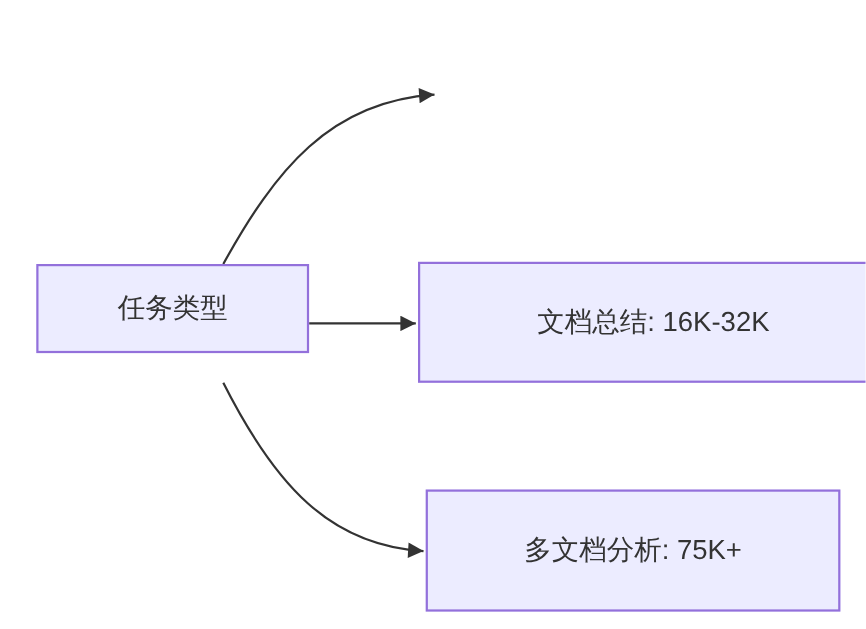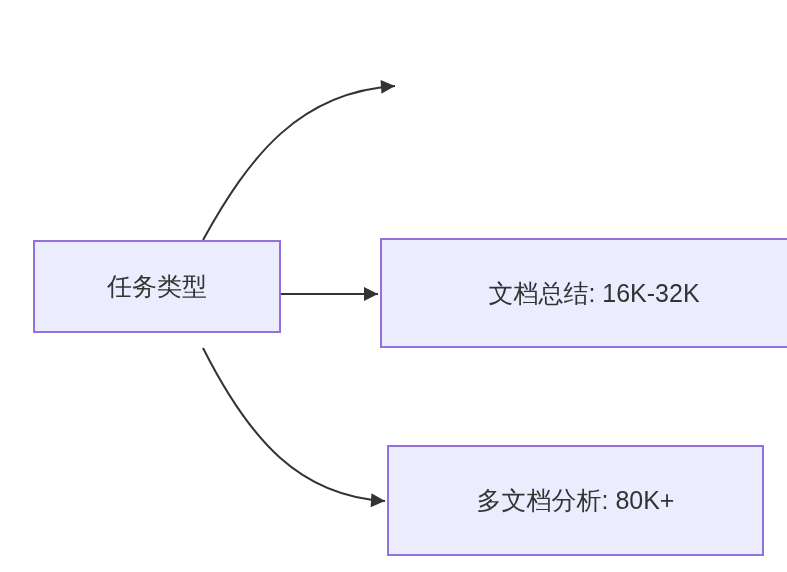--- a/index.html
+++ b/index.html
@@ -36,21 +36,21 @@
     display: flex;
     align-items: center;
     justify-content: center;
     background: var(--node-fill, #ECECFF);
     border: 2px solid var(--node-border, #9370DB);
     color: var(--text, #333333);
     font-size: 25px;
     line-height: 1.3;
     text-align: center;
   }
-  .node-task   { left: 33px;  top: 240px; width: 248px; height: 93px; }
+  .node-task   { left: 33px;  top: 240px; width: 248px; height: 81px; }
   .node-simple { left: 398px; top: 32px;  width: 356px; height: 106px; }
   .node-doc    { left: 380px; top: 238px; width: 428px; height: 110px; }
   .node-multi  { left: 387px; top: 445px; width: 377px; height: 111px; }
 </style>
 </head>
 <body>
 
 <div class="canvas">
 
   <svg class="edges" viewBox="0 0 787 572" xmlns="http://www.w3.org/2000/svg">
@@ -67,16 +67,16 @@
   <div class="node node-task">
     <span>任务类型</span>
   </div>
 
 
   <div class="node node-doc">
     <span>文档总结: 16K-32K</span>
   </div>
 
   <div class="node node-multi">
-    <span>多文档分析: 80K+</span>
+    <span>多文档分析: 75K+</span>
   </div>
 
 </div>
 
 </body></html>

